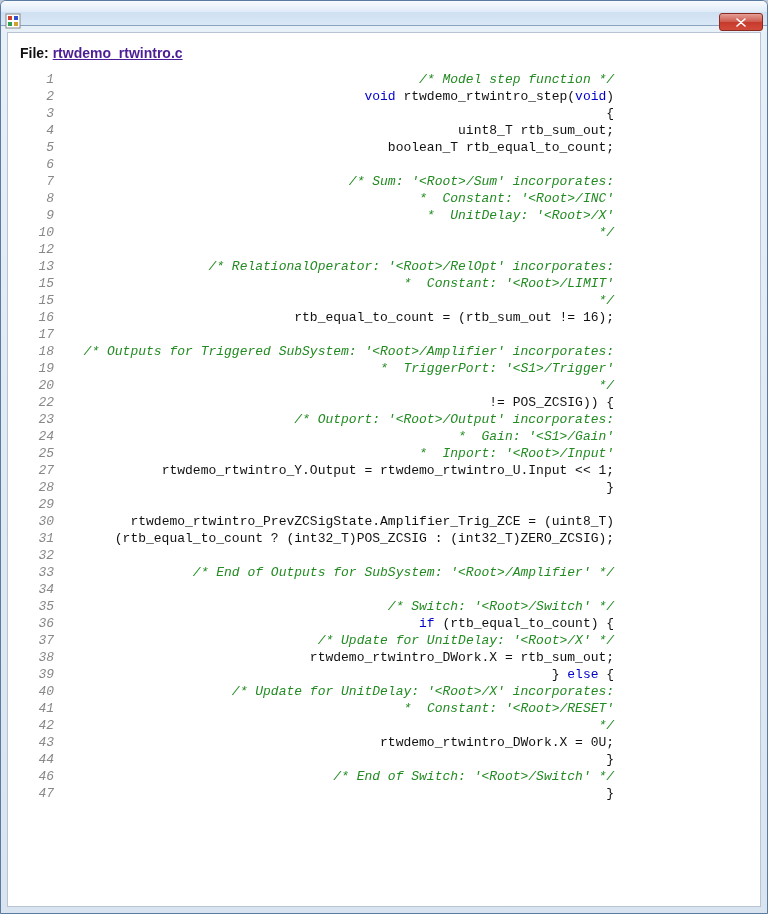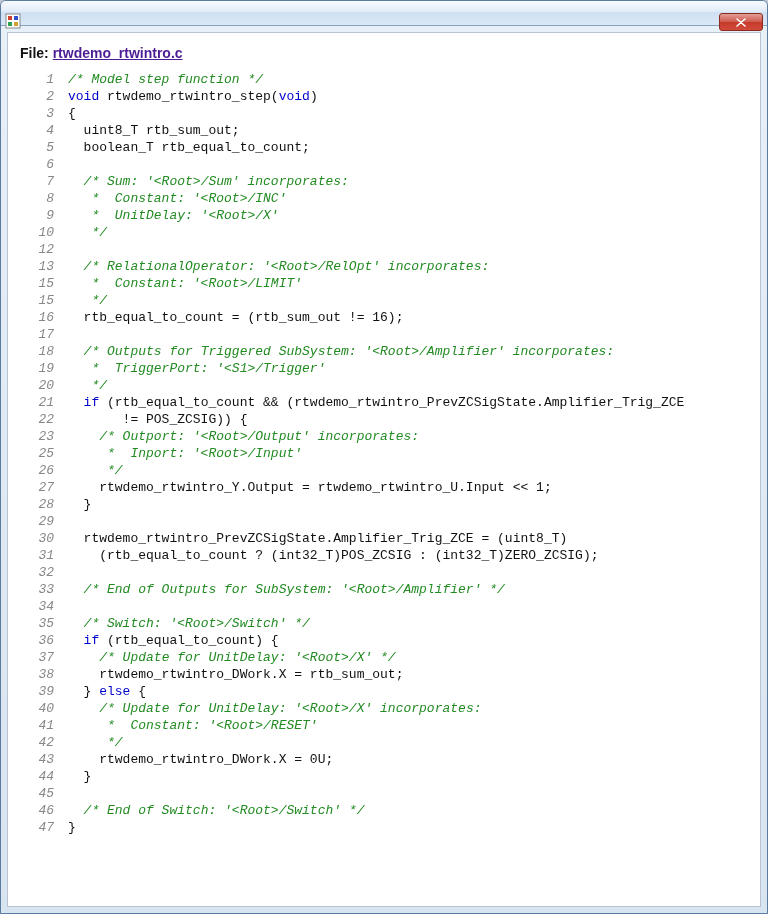--- a/index.html
+++ b/index.html
@@ -96,20 +96,21 @@
   text-align: right;
   font-style: italic;
   padding: 0 14px 0 10px;
   width: 56px;
   user-select: none;
   vertical-align: top;
 }
 td.src {
   white-space: pre;
   vertical-align: top;
+  text-align: right;
 }
 .c-comment { color: #228b22; font-style: italic; }
 .c-kw { color: #0000cd; }
 .c-txt { color: #111; margin-top: 30px; }
 </style>
 </head>
 <body>
 
 <div class="window">
   <div class="titlebar">
@@ -207,40 +208,36 @@
             </tr>
             <tr>
               <td class="ln">19</td>
               <td class="src"><span class="c-comment">   *  TriggerPort: '&lt;S1&gt;/Trigger'</span></td>
             </tr>
             <tr>
               <td class="ln">20</td>
               <td class="src"><span class="c-comment">   */</span></td>
             </tr>
             <tr>
-              <td class="ln">21</td>
-              <td class="src"><span class="c-txt">  </span><span class="c-kw">if</span><span class="c-txt"> (rtb_equal_to_count &amp;&amp; (rtwdemo_rtwintro_PrevZCSigState.Amplifier_Trig_ZCE</span></td>
-            </tr>
-            <tr>
               <td class="ln">22</td>
               <td class="src"><span class="c-txt">       != POS_ZCSIG)) {</span></td>
             </tr>
             <tr>
               <td class="ln">23</td>
               <td class="src"><span class="c-txt">    </span><span class="c-comment">/* Outport: '&lt;Root&gt;/Output' incorporates:</span></td>
             </tr>
             <tr>
+              <td class="ln">24</td>
+              <td class="src"><span class="c-comment">     *  Gain: '&lt;S1&gt;/Gain'</span></td>
+            </tr>
+            <tr>
               <td class="ln">25</td>
               <td class="src"><span class="c-comment">     *  Inport: '&lt;Root&gt;/Input'</span></td>
             </tr>
             <tr>
-              <td class="ln">26</td>
-              <td class="src"><span class="c-comment">     */</span></td>
-            </tr>
-            <tr>
               <td class="ln">27</td>
               <td class="src"><span class="c-txt">    rtwdemo_rtwintro_Y.Output = rtwdemo_rtwintro_U.Input &lt;&lt; 1;</span></td>
             </tr>
             <tr>
               <td class="ln">28</td>
               <td class="src"><span class="c-txt">  }</span></td>
             </tr>
             <tr>
               <td class="ln">29</td>
               <td class="src">&nbsp;</td>
@@ -297,24 +294,20 @@
               <td class="ln">42</td>
               <td class="src"><span class="c-comment">     */</span></td>
             </tr>
             <tr>
               <td class="ln">43</td>
               <td class="src"><span class="c-txt">    rtwdemo_rtwintro_DWork.X = 0U;</span></td>
             </tr>
             <tr>
               <td class="ln">44</td>
               <td class="src"><span class="c-txt">  }</span></td>
-            </tr>
-            <tr>
-              <td class="ln">45</td>
-              <td class="src">&nbsp;</td>
             </tr>
             <tr>
               <td class="ln">46</td>
               <td class="src"><span class="c-txt">  </span><span class="c-comment">/* End of Switch: '&lt;Root&gt;/Switch' */</span></td>
             </tr>
             <tr>
               <td class="ln">47</td>
               <td class="src"><span class="c-txt">}</span></td>
             </tr>
           </tbody>

